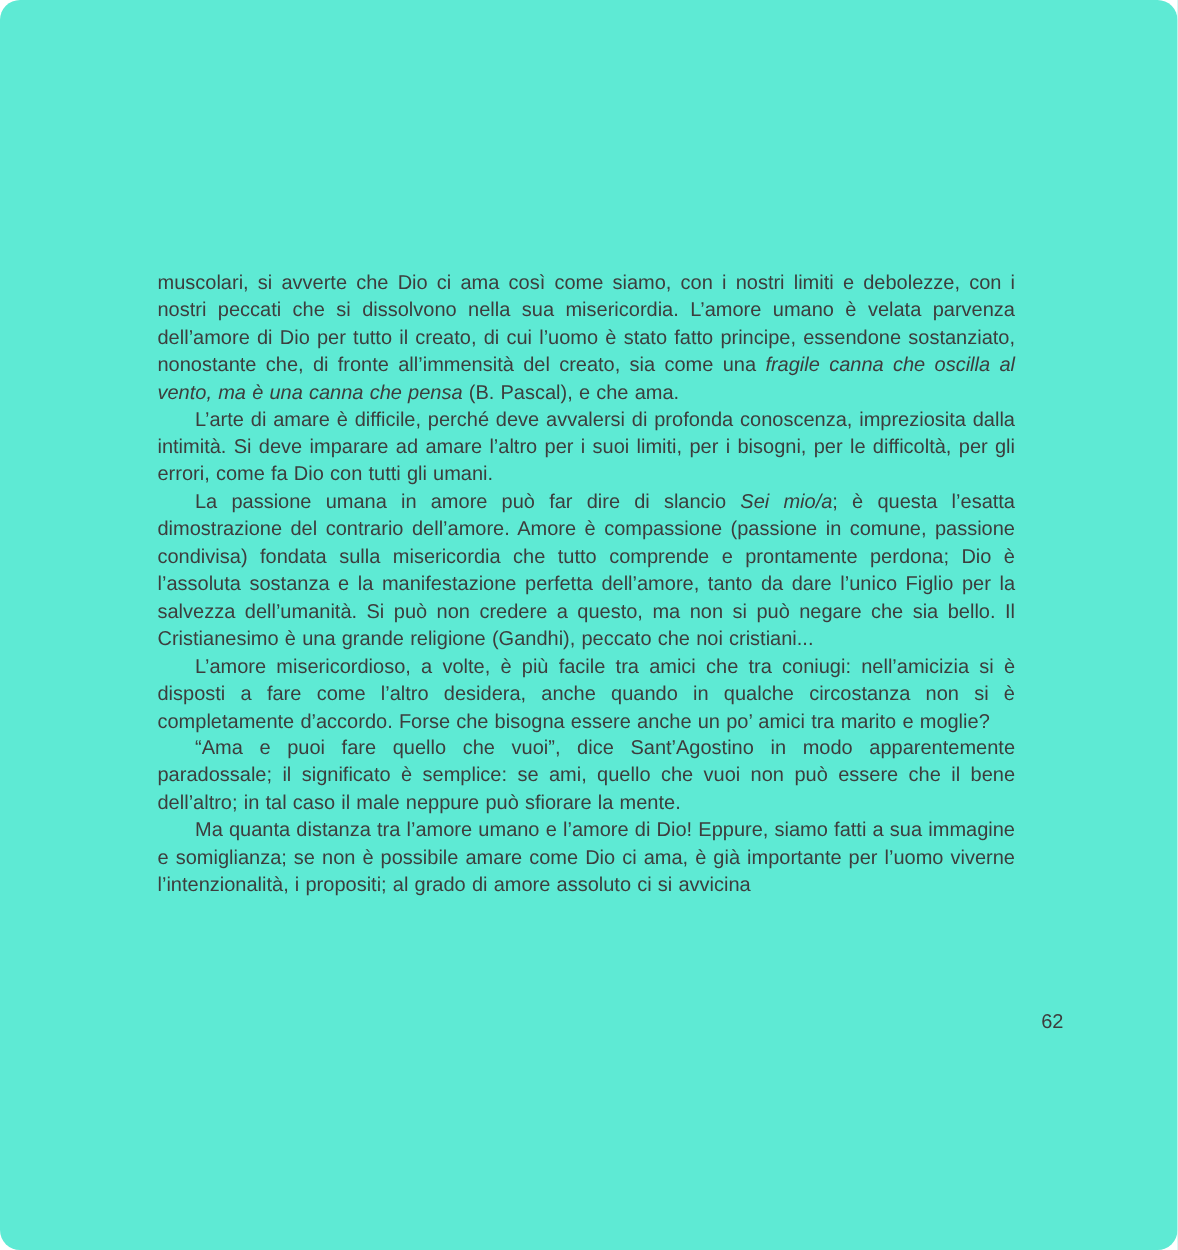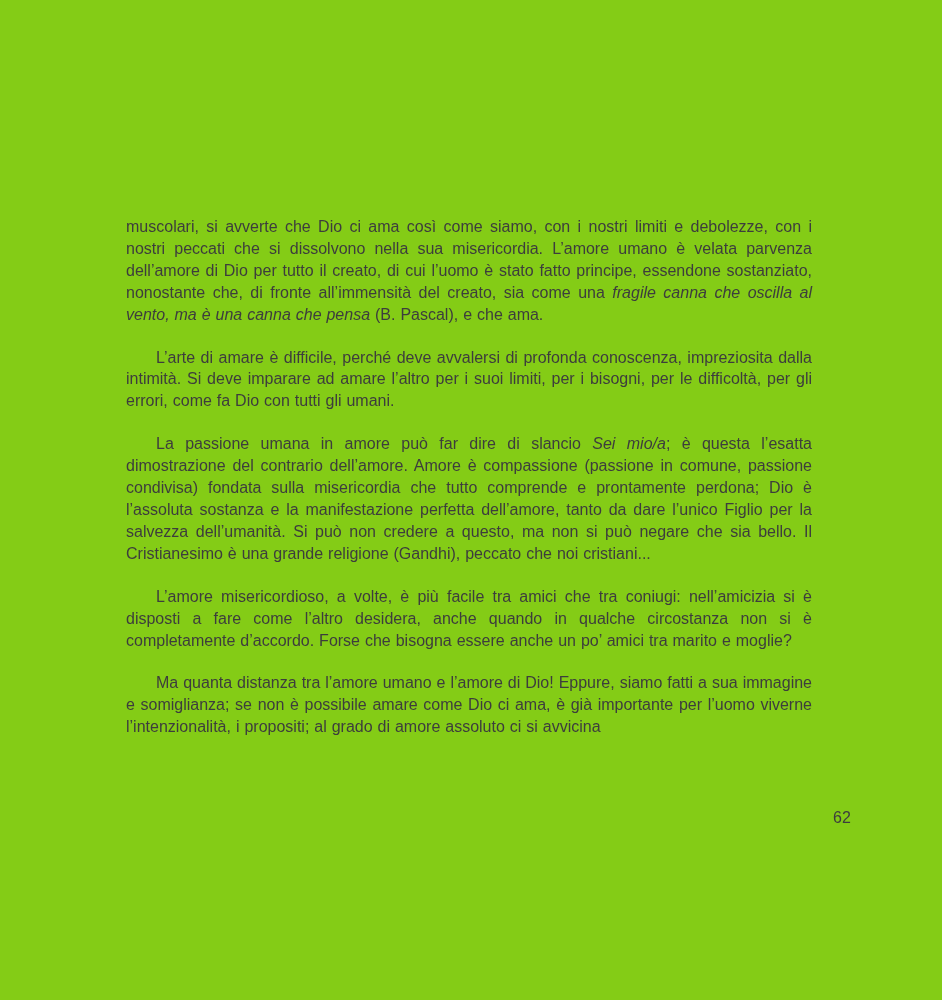--- a/index.html
+++ b/index.html
@@ -24,41 +24,41 @@
     line-height: 21.9px;
     text-align: justify;
     word-spacing: 0.5px;
   }
   .para {
     margin: 0;
     padding: 0;
   }
   .para.indent {
     text-indent: 30px;
-    margin-top: 21px;
   }
   .run {
     font-style: normal;
   }
   .run.italic {
     font-style: italic;
   }
   .page-number {
     position: absolute;
     left: 833px;
     top: 807px;
     font-size: 16px;
     line-height: 21.9px;
   }
 </style>
 </head>
 <body>
 
-<div class="page" style="background: #84cc16; color: rgb(61, 61, 61);">
+<div class="page" style="background: #5eead4; color: rgb(61, 61, 61); border-radius: 16px;">
   <div class="text-block">
       <p class="para"><span class="run">muscolari, si avverte che Dio ci ama così come siamo, con i nostri limiti e debolezze, con i nostri peccati che si dissolvono nella sua misericordia. L’amore umano è velata parvenza dell’amore di Dio per tutto il creato, di cui l’uomo è stato fatto principe, essendone sostanziato, nonostante che, di fronte all’immensità del creato, sia come una </span><span class="run italic">fragile canna che oscilla al vento, ma è una canna che pensa</span><span class="run"> (B. Pascal), e che ama.</span></p>
       <p class="para indent"><span class="run">L’arte di amare è difficile, perché deve avvalersi di profonda conoscenza, impreziosita dalla intimità. Si deve imparare ad amare l’altro per i suoi limiti, per i bisogni, per le difficoltà, per gli errori, come fa Dio con tutti gli umani.</span></p>
       <p class="para indent"><span class="run">La passione umana in amore può far dire di slancio </span><span class="run italic">Sei mio/a</span><span class="run">; è questa l’esatta dimostrazione del contrario dell’amore. Amore è compassione (passione in comune, passione condivisa) fondata sulla misericordia che tutto comprende e prontamente perdona; Dio è l’assoluta sostanza e la manifestazione perfetta dell’amore, tanto da dare l’unico Figlio per la salvezza dell’umanità. Si può non credere a questo, ma non si può negare che sia bello. Il Cristianesimo è una grande religione (Gandhi), peccato che noi cristiani...</span></p>
       <p class="para indent"><span class="run">L’amore misericordioso, a volte, è più facile tra amici che tra coniugi: nell’amicizia si è disposti a fare come l’altro desidera, anche quando in qualche circostanza non si è completamente d’accordo. Forse che bisogna essere anche un po’ amici tra marito e moglie?</span></p>
+      <p class="para indent"><span class="run">“Ama e puoi fare quello che vuoi”, dice Sant’Agostino in modo apparentemente paradossale; il significato è semplice: se ami, quello che vuoi non può essere che il bene dell’altro; in tal caso il male neppure può sfiorare la mente.</span></p>
       <p class="para indent"><span class="run">Ma quanta distanza tra l’amore umano e l’amore di Dio! Eppure, siamo fatti a sua immagine e somiglianza; se non è possibile amare come Dio ci ama, è già importante per l’uomo viverne l’intenzionalità, i propositi; al grado di amore assoluto ci si avvicina</span></p>
     </div>
   <span class="page-number">62</span>
 </div>
 
 </body></html>

